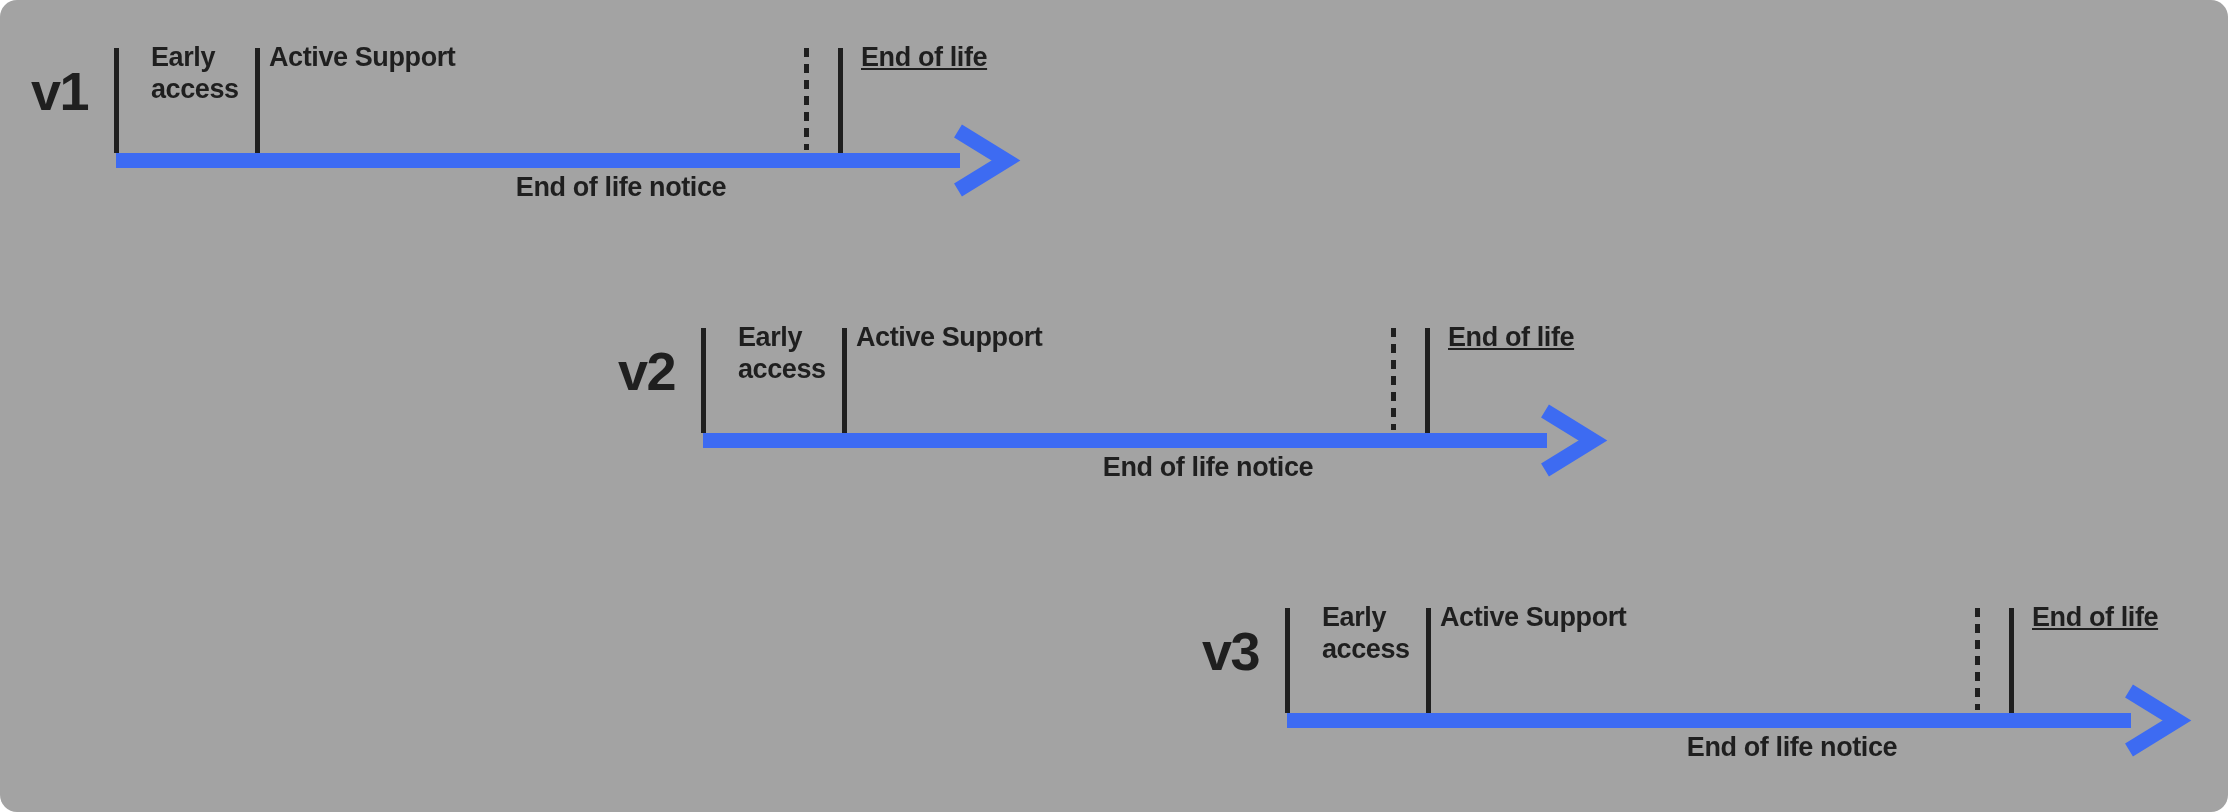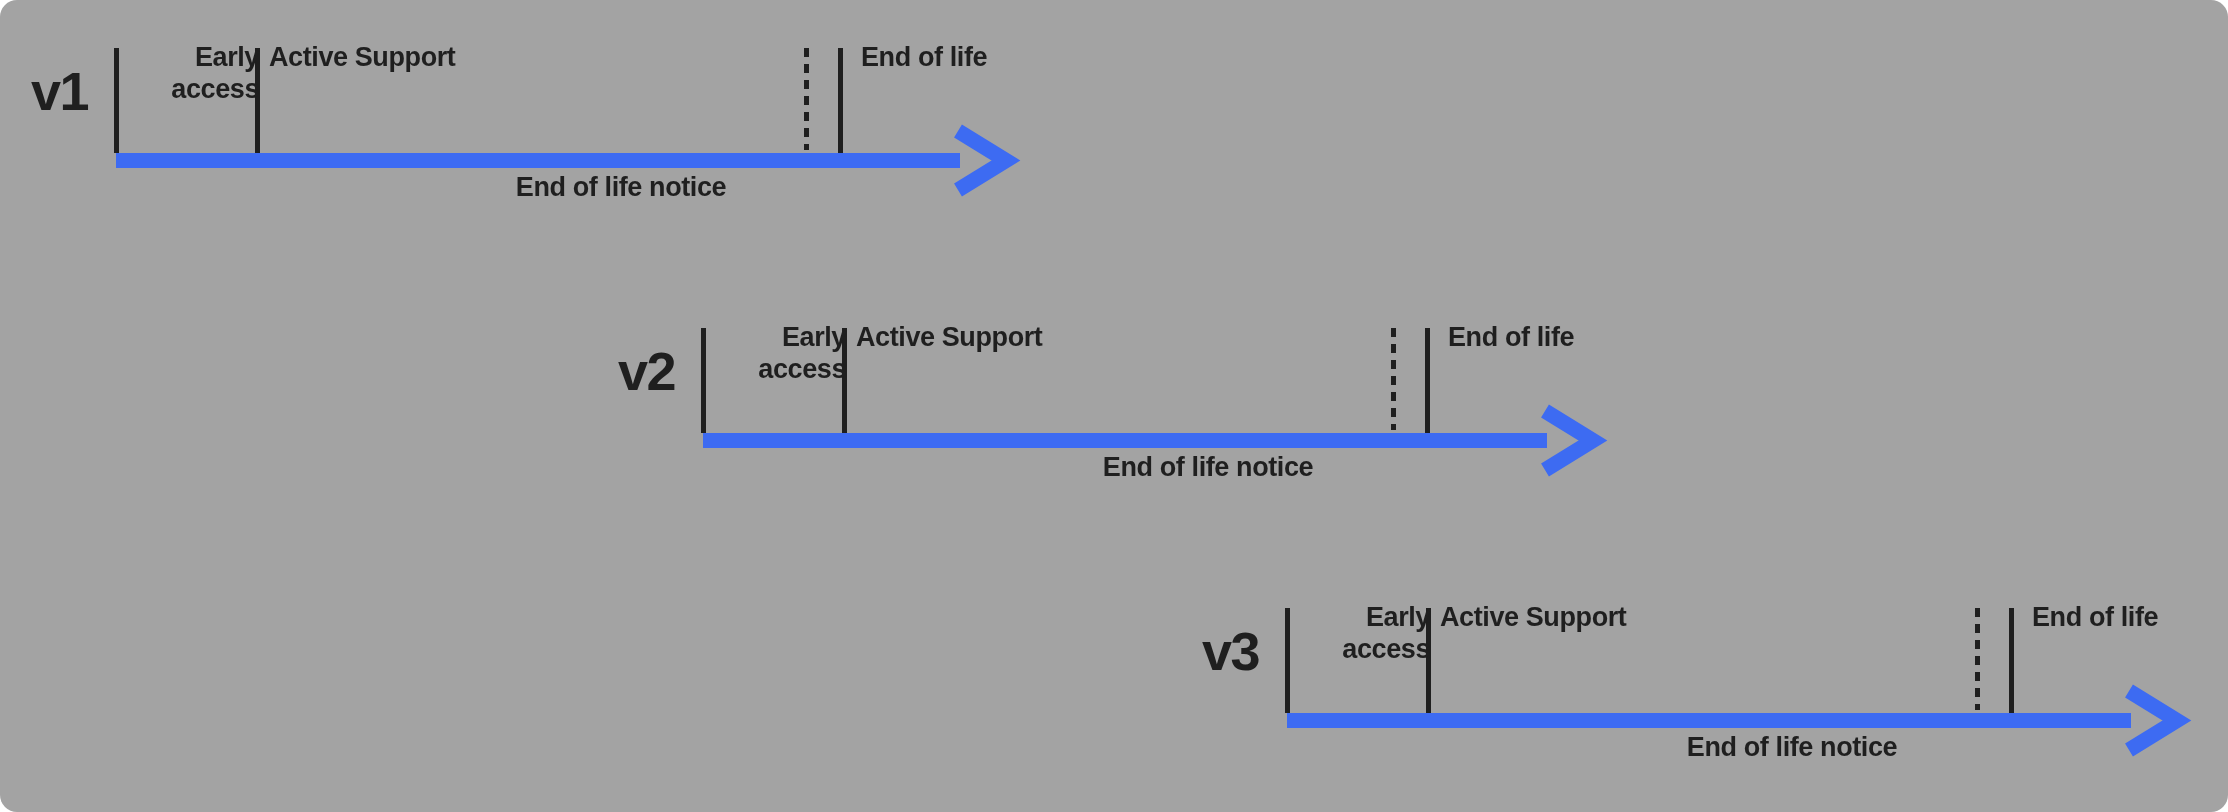--- a/index.html
+++ b/index.html
@@ -34,23 +34,23 @@
     background:repeating-linear-gradient(
       to bottom,
       var(--ink,#1f1f1f) 0 9px,
       transparent 9px 16px);
   }
   .phase-label{
     position:absolute;top:41px;
     font-size:27px;font-weight:bold;line-height:32px;
     letter-spacing:-0.4px;
   }
-  .label-early{left:137px;width:122px;text-align:right;}
+  .label-early{left:151px;width:122px;}
   .label-active{left:269px;white-space:nowrap;}
-  .label-eol{left:861px;white-space:nowrap;}
+  .label-eol{left:861px;white-space:nowrap;text-decoration:underline;}
   .label-notice{
     top:171px;left:436px;width:370px;
     text-align:center;white-space:nowrap;
   }
   svg.arrow{position:absolute;left:106px;top:118px;overflow:visible;}
 </style>
 </head>
 <body>
 
 <div class="canvas" style="background: #a3a3a3; border-radius: 17px;">

